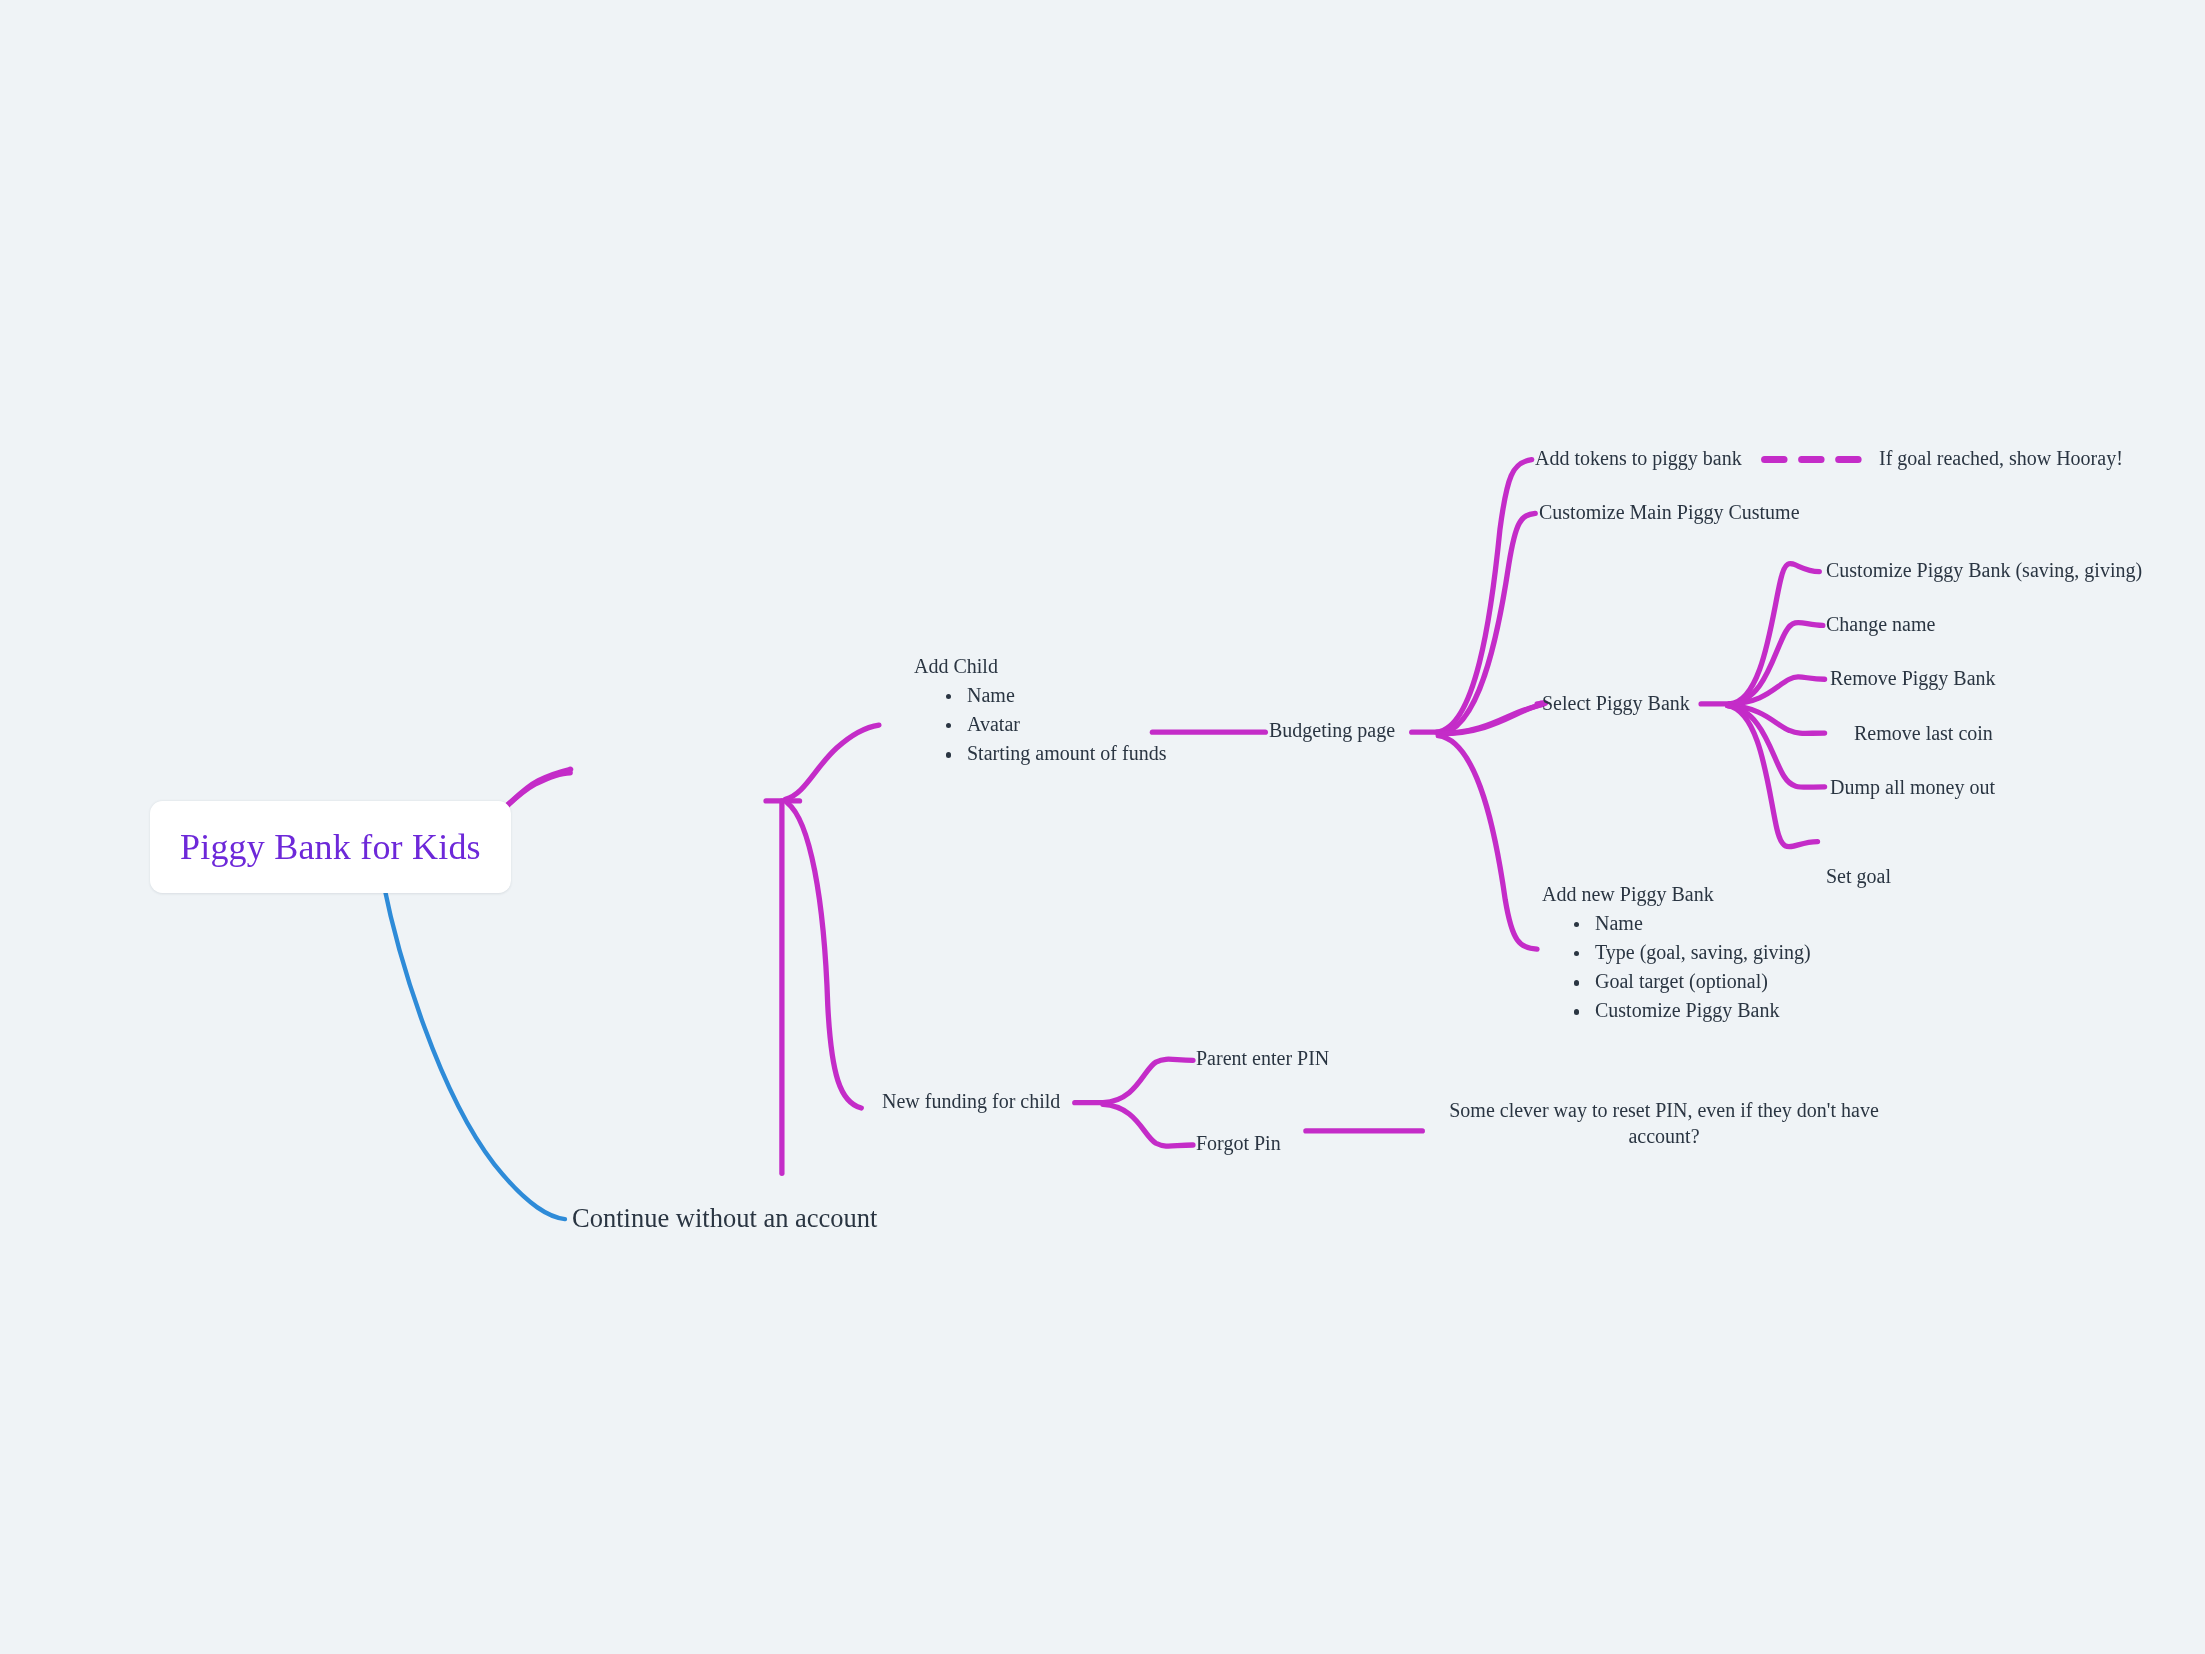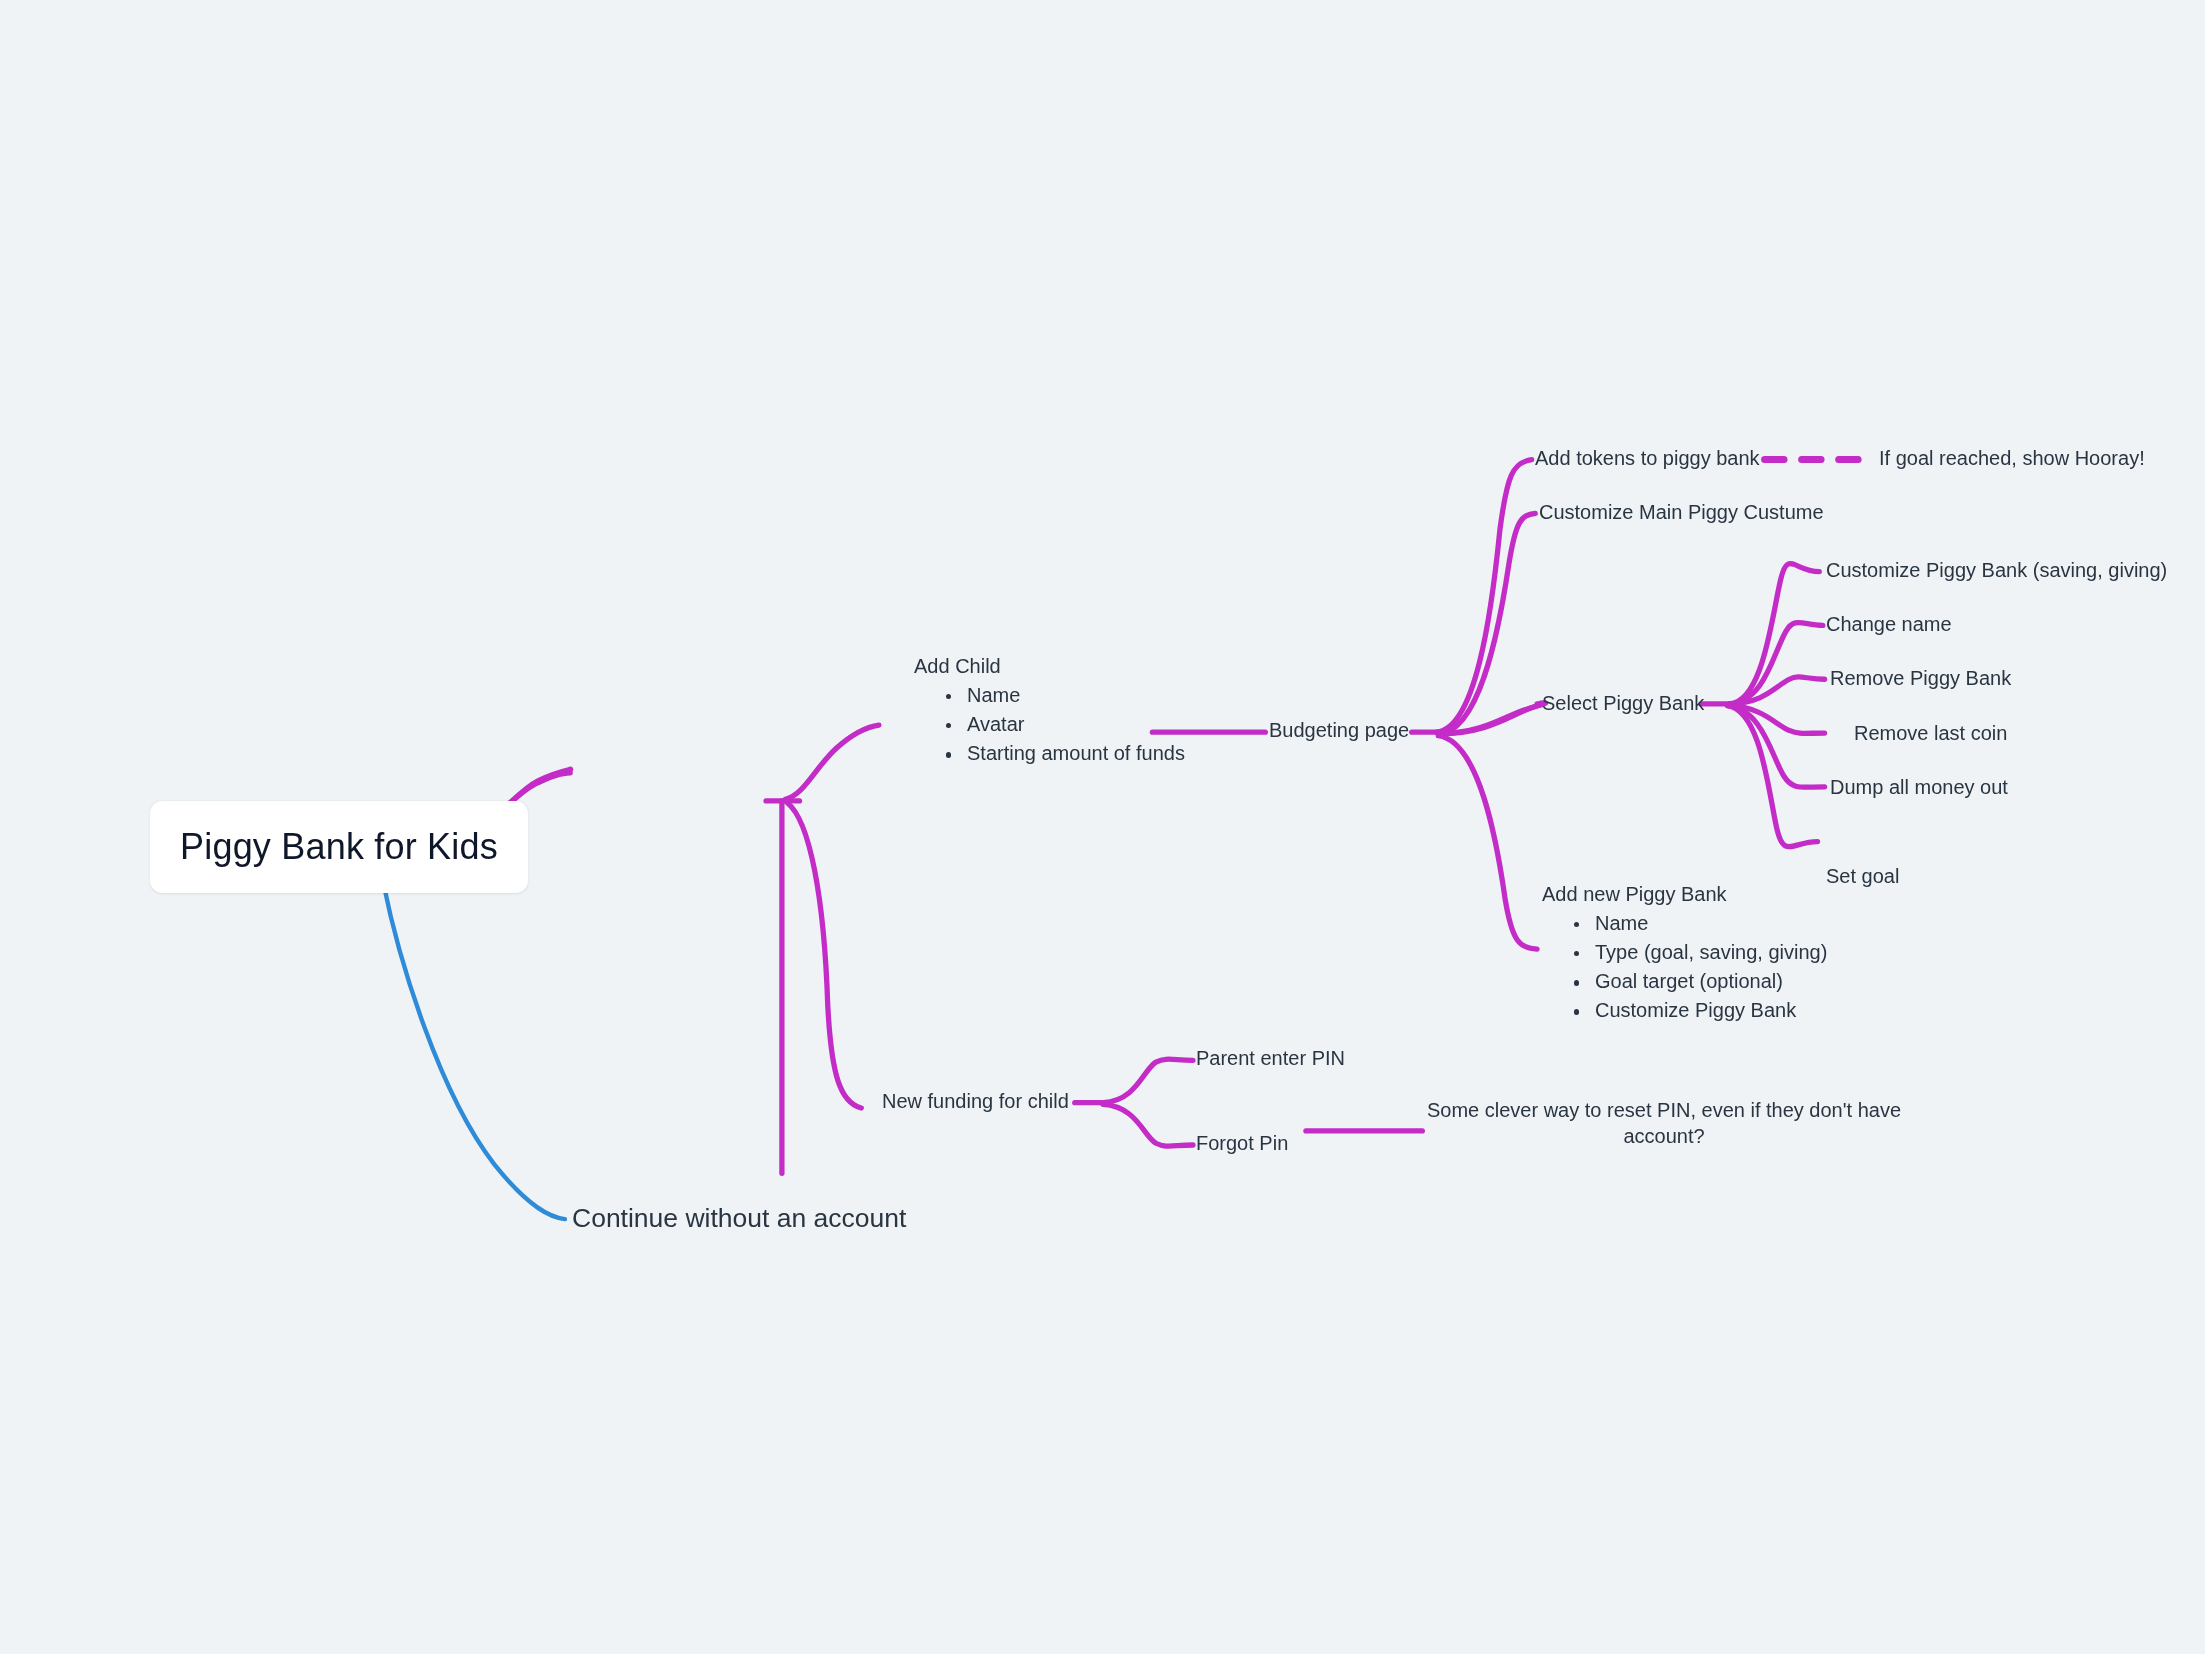--- a/index.html
+++ b/index.html
@@ -20,32 +20,33 @@
     left: 0; top: 0;
     width: 2206px;
     height: 1654px;
     pointer-events: none;
   }
   .node {
     position: absolute;
     color: #2a3542;
     line-height: 1.28;
     white-space: nowrap;
+    font-family: Liberation Serif, serif;
   }
   .node.wrap { white-space: normal; text-align: center; }
 
   
   #root-node {
     background: #ffffff;
     border-radius: 12.4px;
     box-shadow: 0 0.9px 2.6px rgba(20,40,60,0.10);
     padding: 23px 30px;
     font-size: 36px;
     letter-spacing: 0.2px;
-    color: #0f172a;
+    color: #6d28d9;
   }
 
   
   .lvl1 { font-size: 26.5px; }
   .lvl2 { font-size: 20px; }
   .lvl3 { font-size: 20px; text-align: right; }
 
   .title-line { display: block; }
 
   ul.bullets {

